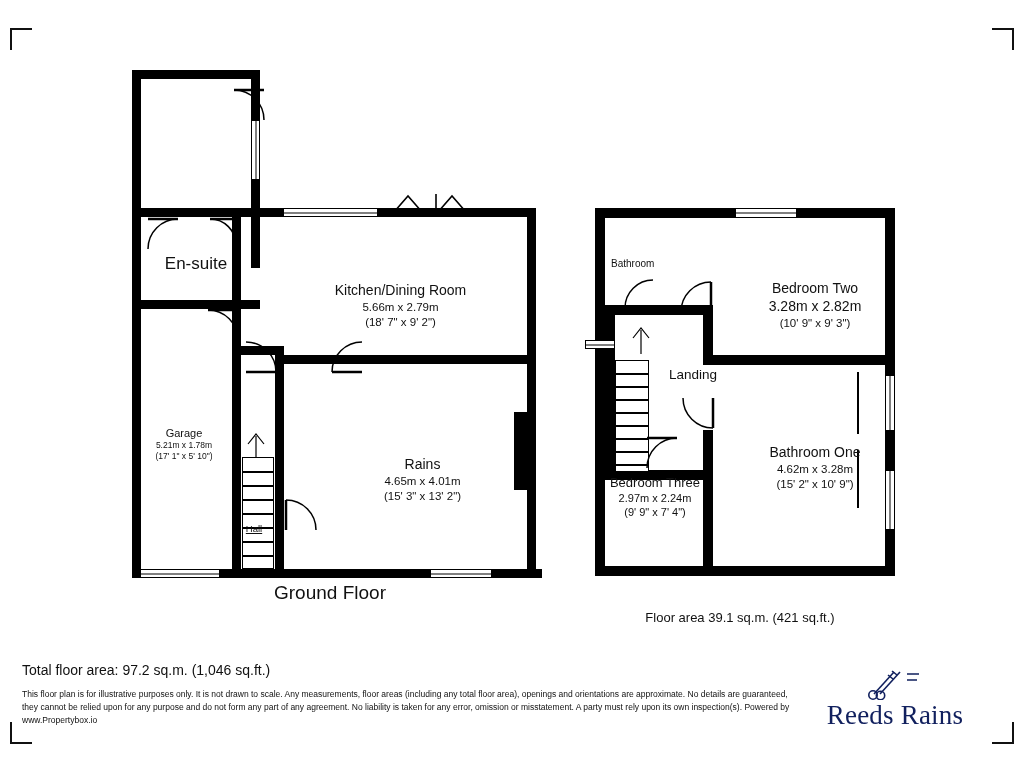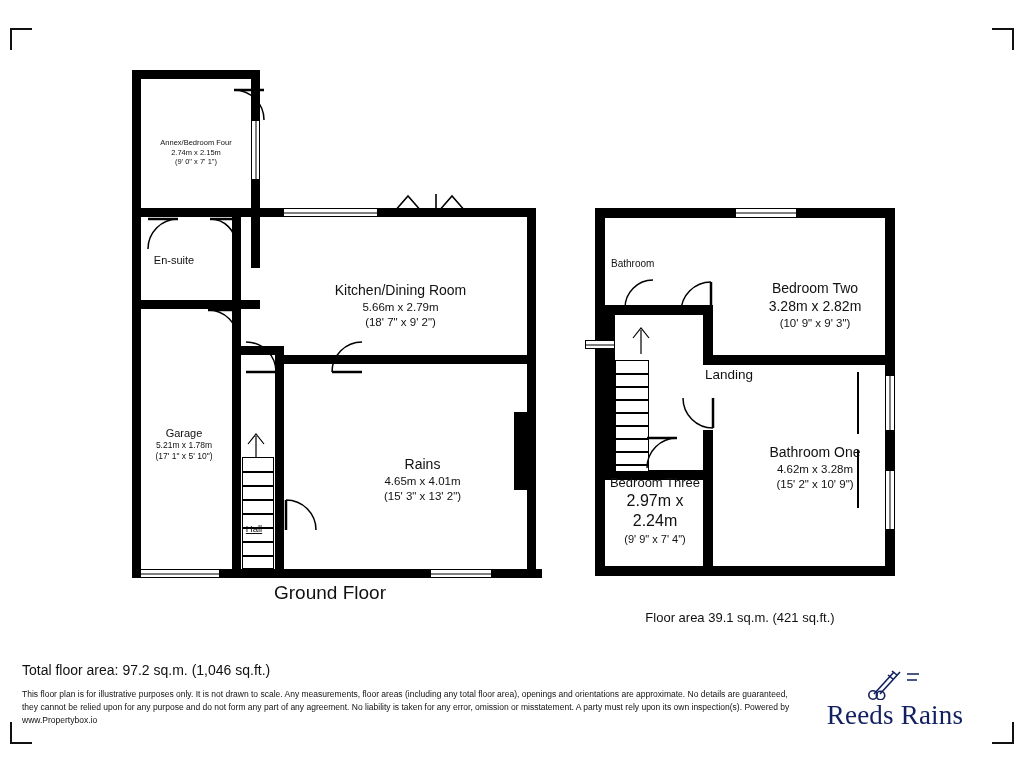--- a/index.html
+++ b/index.html
@@ -163,27 +163,22 @@
         <i style="top:83px"></i>
         <i style="top:97px"></i>
     </div>
     <div class="door" style="left:120px; top:370px;">
       <svg width="36" height="30" viewBox="0 0 36 30">
         <line x1="16" y1="28" x2="16" y2="6" stroke="#000" stroke-width="1.2"></line>
         <polyline points="8,14 16,4 24,14" fill="none" stroke="#000" stroke-width="1.2"></polyline>
       </svg>
     </div>
 
-    <div class="room-label" style="left:8px; top:78px; width:136px; font-size:7.5px;">
-      <span class="nm">Annex/Bedroom Four</span>
-      <span class="dm">2.74m x 2.15m</span>
-      <span class="dm">(9' 0" x 7' 1")</span>
-    </div>
-
-    <div class="room-label" style="left:0; top:193px; width:108px; font-size:11px;">
+
+    <div class="room-label" style="left:12px; top:193px; width:128px; font-size:17px;">
       <span class="nm">En-suite</span>
     </div>
 
     <div class="room-label" style="left:148px; top:222px; width:265px; font-size:14px;">
       <span class="nm">Kitchen/Dining Room</span>
       <span class="dm" style="font-size:11.5px">5.66m x 2.79m</span>
       <span class="dm" style="font-size:11.5px">(18' 7" x 9' 2")</span>
     </div>
 
     <div class="room-label" style="left:14px; top:366px; width:100px; font-size:11px;">
@@ -277,33 +272,33 @@
     <div class="room-label" style="left:26px; top:58px; width:130px; font-size:10px; text-align:left;">
       <span class="nm">Bathroom</span>
     </div>
 
     <div class="room-label" style="left:150px; top:80px; width:160px; font-size:14px;">
       <span class="nm">Bedroom Two</span>
       <span class="dm" style="font-size:14px">3.28m x 2.82m</span>
       <span class="dm" style="font-size:11.5px">(10' 9" x 9' 3")</span>
     </div>
 
-    <div class="room-label" style="left:48px; top:166px; width:120px; font-size:13.5px; text-align:right;">
+    <div class="room-label" style="left:48px; top:166px; width:120px; font-size:13.5px; text-align:center;">
       <span class="nm">Landing</span>
     </div>
 
     <div class="room-label" style="left:140px; top:244px; width:180px; font-size:14px;">
       <span class="nm">Bathroom One</span>
       <span class="dm" style="font-size:11.5px">4.62m x 3.28m</span>
       <span class="dm" style="font-size:11.5px">(15' 2" x 10' 9")</span>
     </div>
 
     <div class="room-label" style="left:18px; top:276px; width:104px; font-size:13px;">
       <span class="nm" style="line-height:1.15">Bedroom Three</span>
-      <span class="dm" style="font-size:16px">2.97m x 2.24m</span>
+      <span class="dm" style="font-size:11px">2.97m x 2.24m</span>
       <span class="dm" style="font-size:11px">(9' 9" x 7' 4")</span>
     </div>
   </div>
 
   <div class="floor-sub" style="left:555px; top:610px; width:370px;">Floor area 39.1 sq.m. (421 sq.ft.)</div>
 
   <div class="total">Total floor area: 97.2 sq.m. (1,046 sq.ft.)</div>
   <div class="disclaimer">This floor plan is for illustrative purposes only. It is not drawn to scale. Any measurements, floor areas (including any total floor area), openings and orientations are approximate. No details are guaranteed, they cannot be relied upon for any purpose and do not form any part of any agreement. No liability is taken for any error, omission or misstatement. A party must rely upon its own inspection(s). Powered by www.Propertybox.io</div>
 
   <div class="brand">

